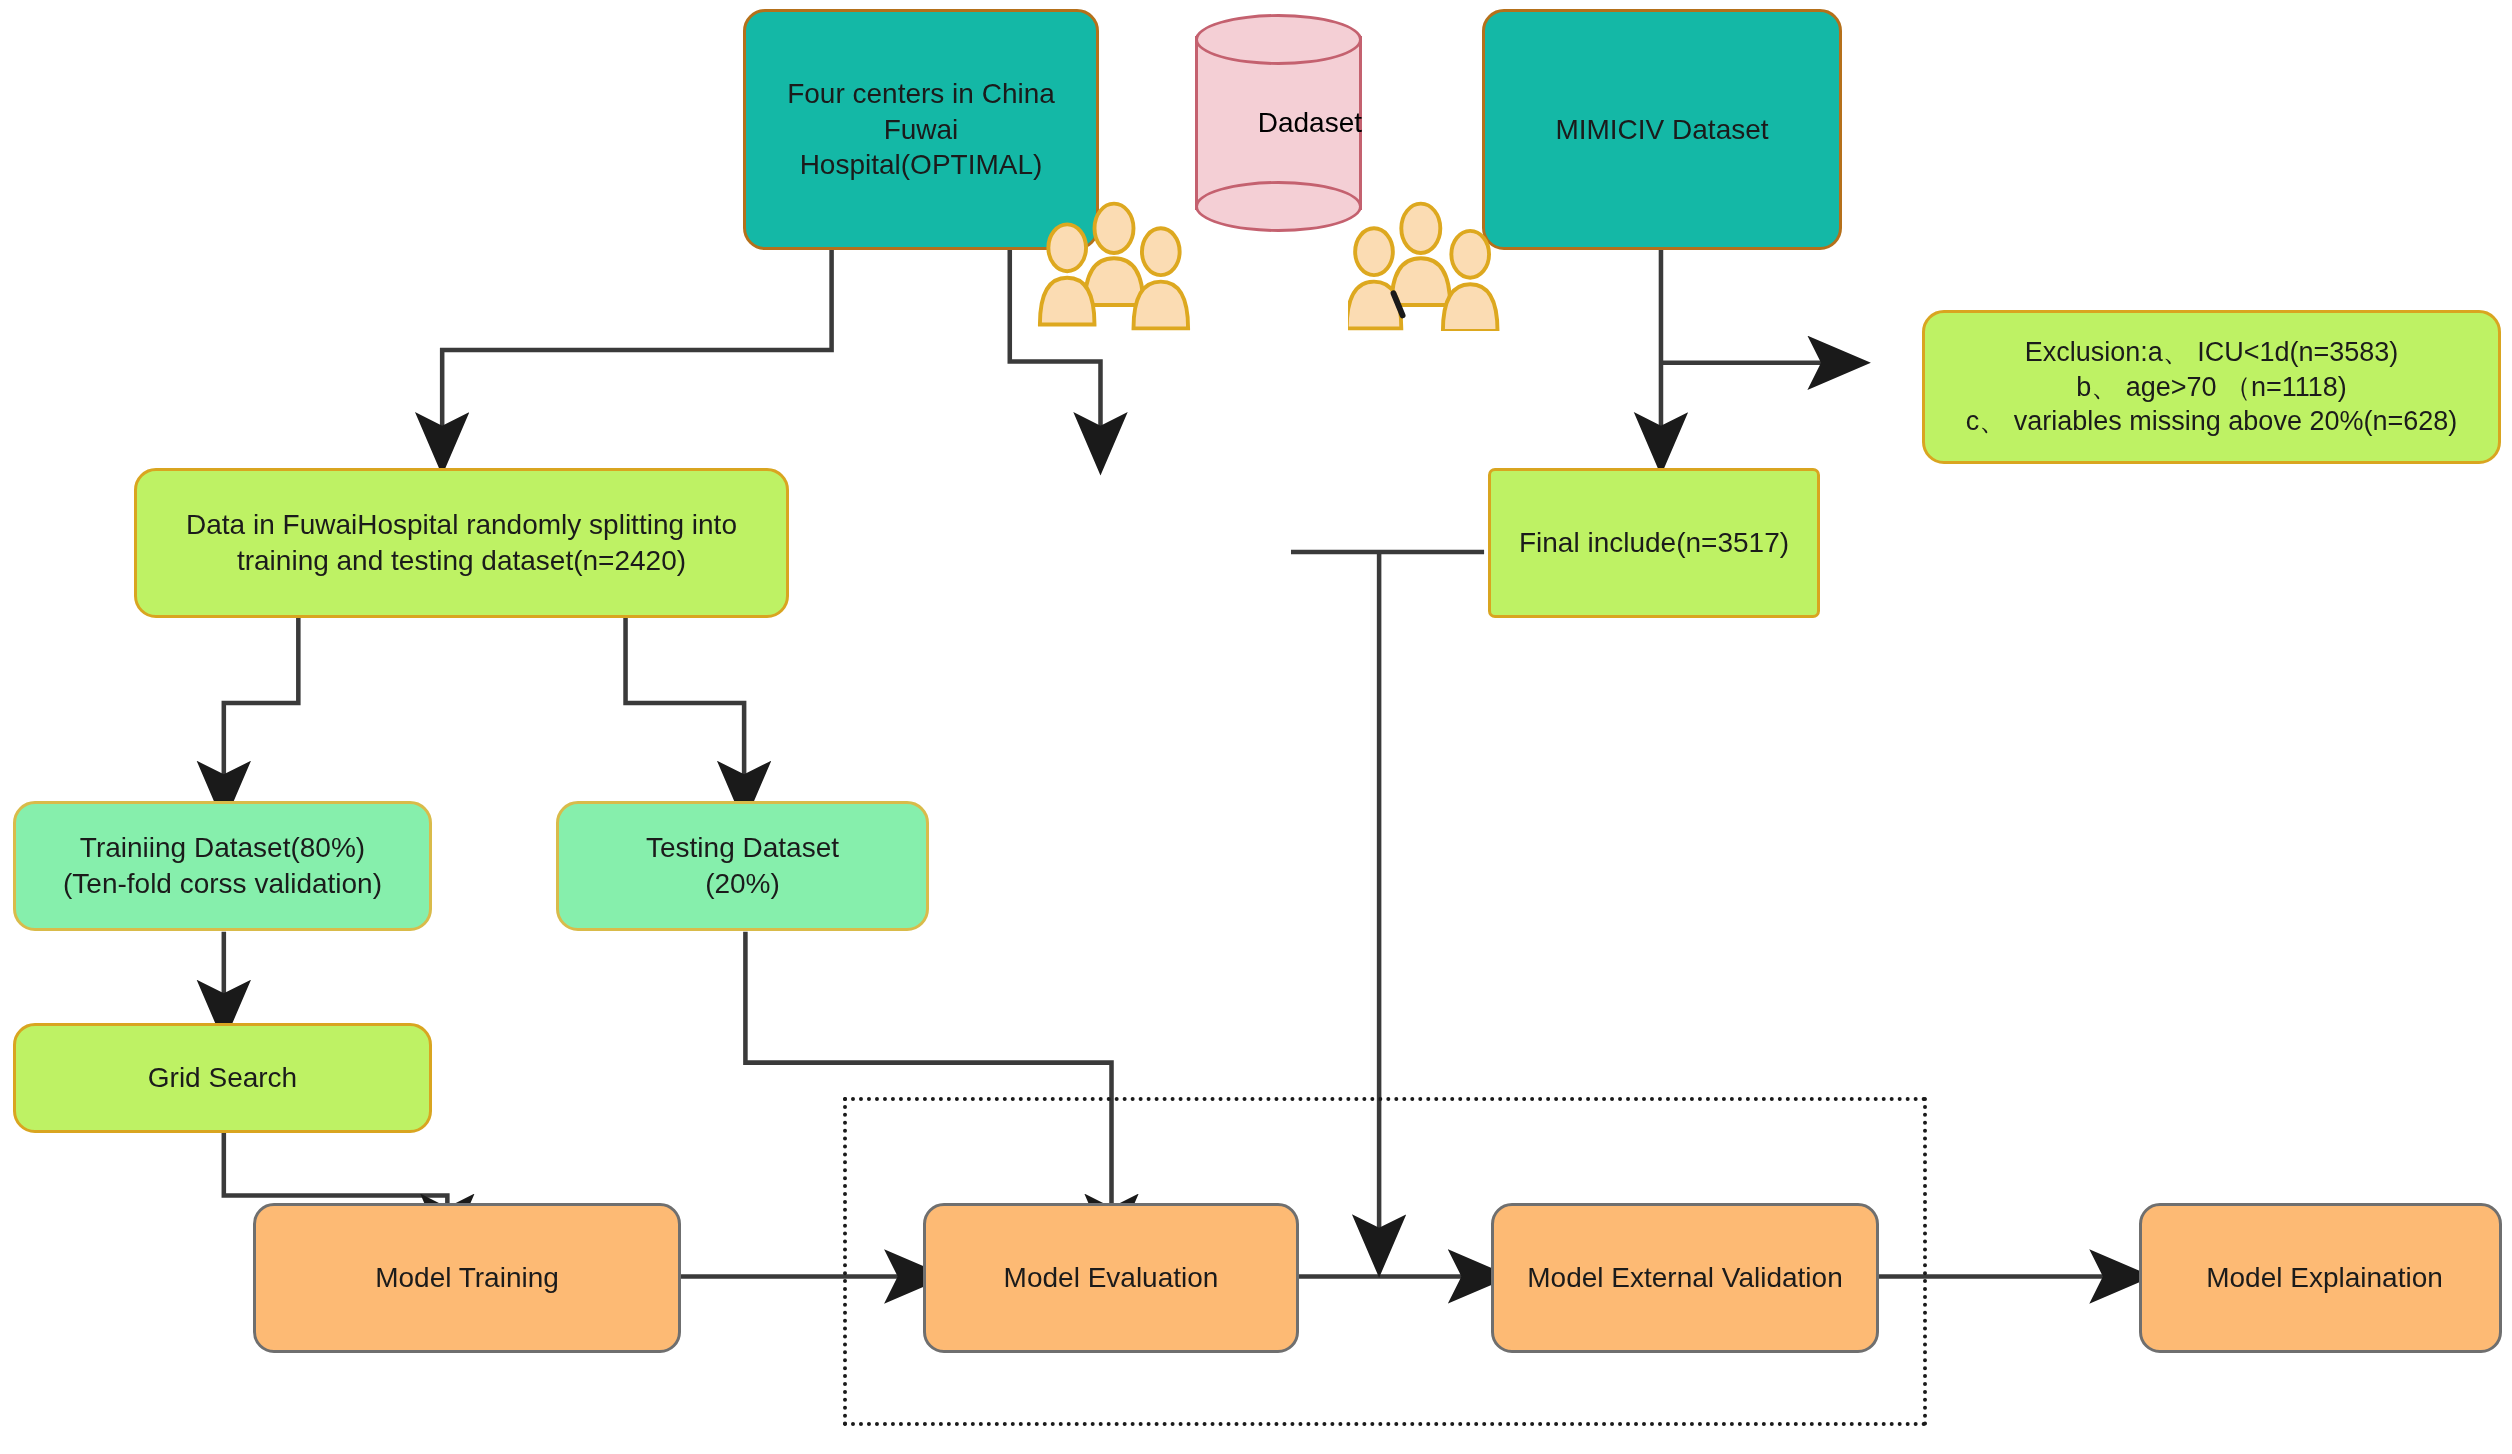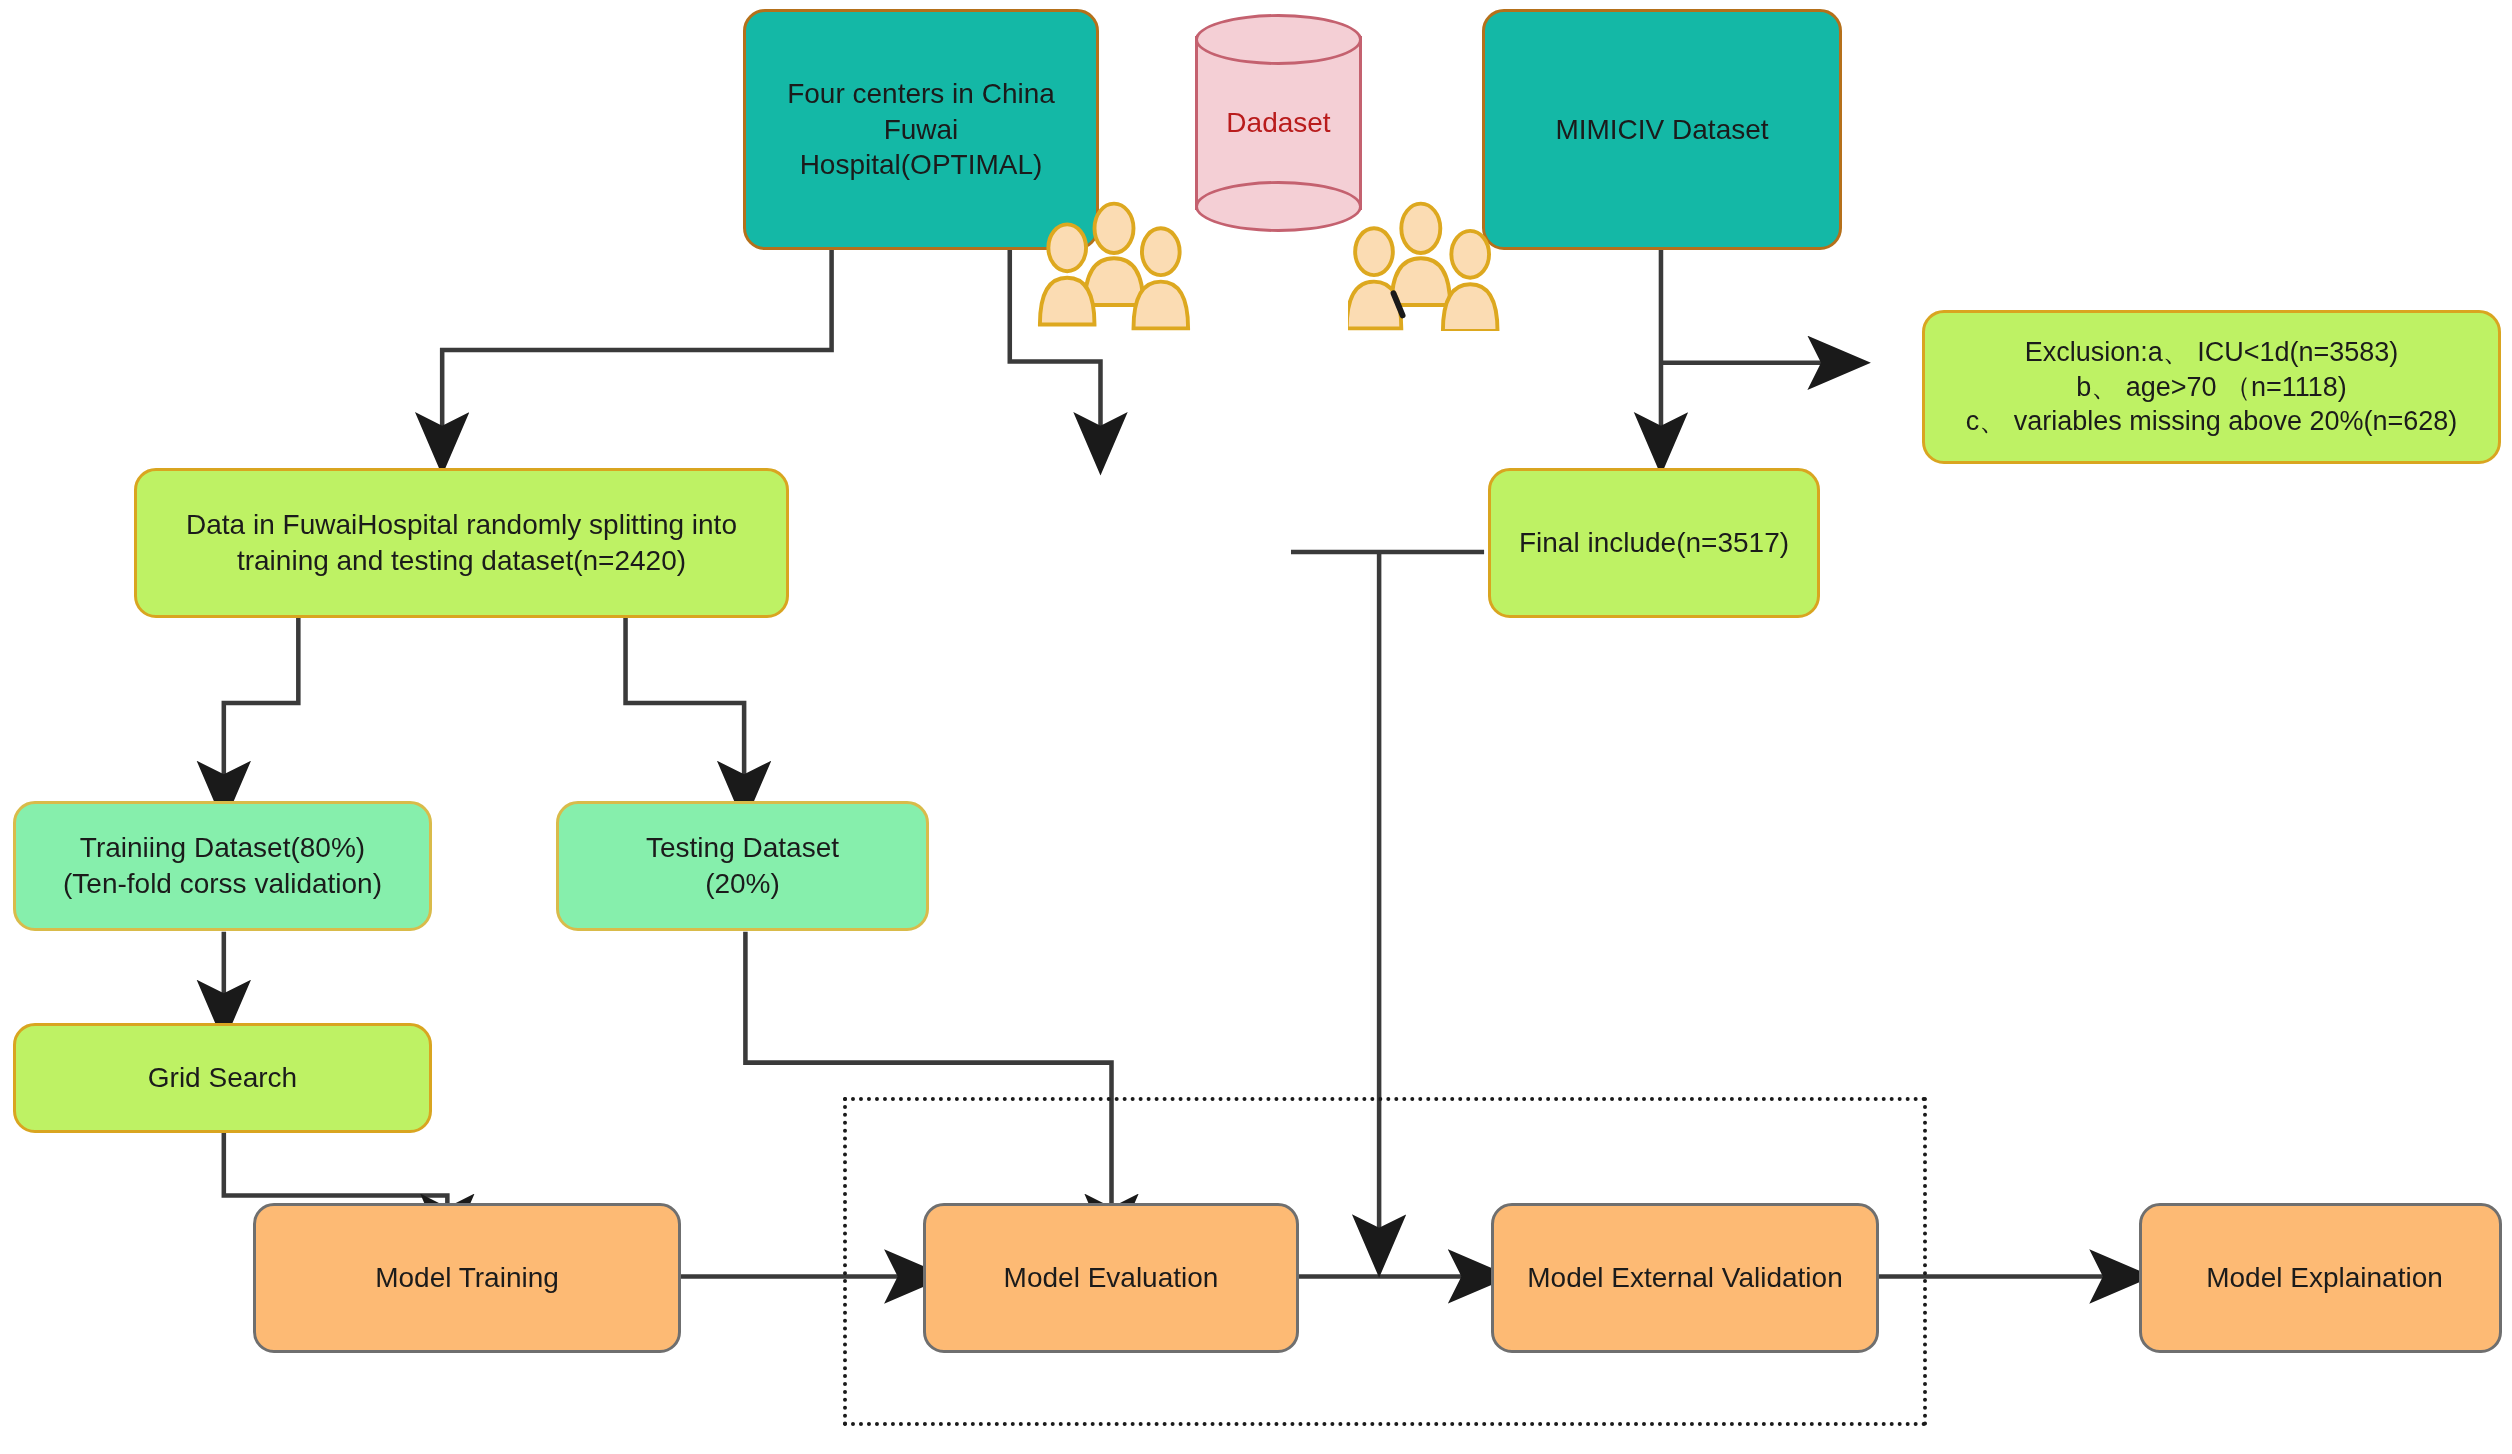--- a/index.html
+++ b/index.html
@@ -21,21 +21,21 @@
 
   
   .cyl{position:absolute;}
   .cyl .body{position:absolute;left:0;top:22px;width:100%;height:calc(100% - 44px);
        background:#f4cfd5;border-left:3.2px solid #c4616f;border-right:3.2px solid #c4616f;box-sizing:border-box;}
   .cyl .top{position:absolute;left:0;top:0;width:100%;height:51px;background:#f4cfd5;
        border:3.2px solid #c4616f;border-radius:50%;box-sizing:border-box;}
   .cyl .bot{position:absolute;left:0;bottom:0;width:100%;height:51px;background:#f4cfd5;
        border:3.2px solid #c4616f;border-radius:50%;box-sizing:border-box;}
   .cyl .lbl{position:absolute;left:0;right:0;top:50%;transform:translateY(-50%);
-       text-align:center;font-size:28px;color:#b91c1c;z-index:3;}
+       text-align:right;font-size:28px;color:#000000;z-index:3;}
 
   
   .dotframe{position:absolute;border:4.5px dotted #1a1a1a;border-radius:1.3px;box-sizing:border-box;background:transparent;}
 
   
   .people{position:absolute;}
   .people svg{display:block;}
 </style>
 </head>
 <body>
@@ -96,21 +96,21 @@
   <div class="node n-top" style="left:1482px;top:9px;width:360px;height:241px;">MIMICIV Dataset</div>
 
   <div class="node n-peach" style="left:1922px;top:310px;width:579px;height:154px;font-size:27px;">Exclusion:a、 ICU&lt;1d(n=3583)
 b、 age&gt;70 （n=1118)
 c、 variables missing above 20%(n=628)</div>
 
   <div class="node n-peach" style="left:134px;top:468px;width:655px;height:150px;">Data in FuwaiHospital randomly splitting into
 training and testing dataset(n=2420)</div>
 
 
-  <div class="node n-peach" style="left:1488px;top:468px;width:332px;height:150px;">Final include(n=3517)</div>
+  <div class="node n-peach" style="left:1488px;top:468px;width:332px;height:150px;border-radius:7px;">Final include(n=3517)</div>
 
   <div class="node n-yellow" style="left:13px;top:801px;width:419px;height:130px;">Trainiing Dataset(80%)
 (Ten-fold corss validation)</div>
 
   <div class="node n-yellow" style="left:556px;top:801px;width:373px;height:130px;">Testing Dataset
 (20%)</div>
 
   <div class="node n-peach" style="left:13px;top:1023px;width:419px;height:110px;">Grid Search</div>
 
   <div class="node n-pink" style="left:253px;top:1203px;width:428px;height:150px;">Model Training</div>

